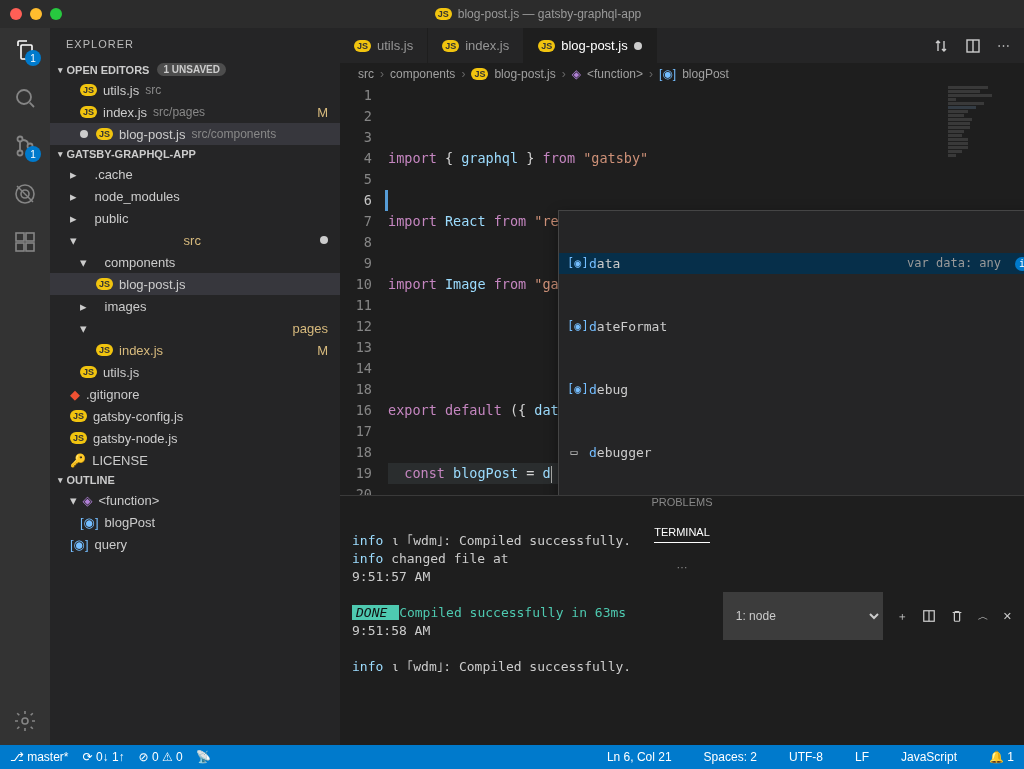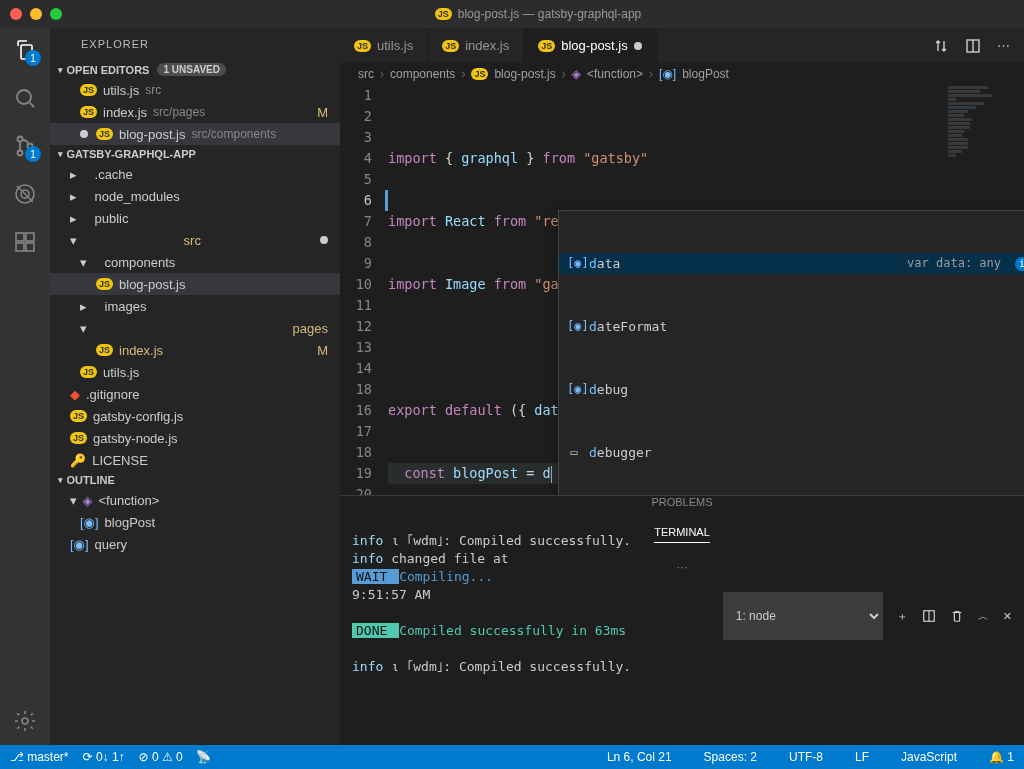--- a/index.html
+++ b/index.html
@@ -26,21 +26,21 @@
   width: 50px; background: #333333;
   display: flex; flex-direction: column; align-items: center; padding-top: 8px; gap: 20px;
 }
 .activitybar .aicon { width: 28px; height: 28px; position: relative; display: flex; align-items: center; justify-content: center; color: #858585; }
 .activitybar .aicon.active { color: #fff; }
 .activitybar .badge { position: absolute; bottom: -2px; right: -2px; background: #007acc; color: #fff; border-radius: 50%; font-size: 10px; width: 16px; height: 16px; display: flex; align-items: center; justify-content: center; }
 .activitybar .spacer { flex: 1; }
 .sidebar {
   width: 290px; background: #252526; display: flex; flex-direction: column; color: #ccc;
 }
-.sidebar-title { padding: 10px 16px; font-size: 11px; letter-spacing: 1px; color: #bbbbbb; margin-left: 15px; }
+.sidebar-title { padding: 10px 16px; font-size: 11px; letter-spacing: 1px; color: #bbbbbb; }
 .section-header { padding: 3px 8px; font-size: 11px; font-weight: 700; display: flex; align-items: center; gap: 4px; cursor: pointer; }
 .section-header .chev { font-size: 9px; }
 .badge-unsaved { background: #4d4d4d; padding: 1px 6px; border-radius: 8px; font-size: 10px; margin-left: 4px; }
 .tree { font-size: 13px; }
 .tree .row { display: flex; align-items: center; gap: 6px; padding: 2px 0 2px 20px; height: 22px; cursor: pointer; }
 .tree .row.ind1 { padding-left: 30px; }
 .tree .row.ind2 { padding-left: 46px; }
 .tree .row.sel { background: #37373d; }
 .tree .row .mod { margin-left: auto; margin-right: 12px; color: #d7ba7d; }
 .tree .row .dot { margin-left: auto; margin-right: 12px; width: 8px; height: 8px; border-radius: 50%; background: #ccc; }
@@ -90,21 +90,21 @@
   display: flex; flex-direction: column;
 }
 .terminal-tabs { display: flex; align-items: center; height: 32px; padding: 0 12px; gap: 18px; font-size: 11px; color: #888; flex-direction: column; }
 .terminal-tabs .tt { cursor: pointer; }
 .terminal-tabs .tt.active { color: #fff; border-bottom: 1px solid #fff; padding-bottom: 4px; }
 .terminal-tabs .right { margin-left: auto; display: flex; align-items: center; gap: 14px; color: #ccc; }
 .terminal-tabs select { background: #3c3c3c; color: #ccc; border: 1px solid #3c3c3c; padding: 15px 8px; font-size: 12px; width: 160px; }
 .terminal-body { flex: 1; padding: 4px 12px; font-family: Menlo, Monaco, Consolas, monospace; font-size: 13px; line-height: 18px; color: #ccc; overflow: hidden; }
 .t-info { color: #9cdcfe; }
 .t-wait { background: #569cd6; color: #111; padding: 0 4px; }
-.t-done { background: #4ec9b0; color: #111; padding: 0 4px; }
+.t-done { background: #4ec9b0; color: #111; padding: 0 4px; font-style: italic; }
 .t-msg { color: #4ec9b0; }
 .statusbar {
   height: 24px; background: #007acc; color: #fff;
   display: flex; align-items: center; font-size: 12px; padding: 0 10px; gap: 14px;
 }
 .statusbar .right { margin-left: auto; display: flex; gap: 32px; align-items: center; }
 .outline-icon { color: #b180d7; }
 .outline-fn { color: #75beff; }
 svg { display: block; }
 </style>
@@ -435,24 +435,24 @@
                 <path d="M3 4h10M5 4v9a1 1 0 0 0 1 1h4a1 1 0 0 0 1-1V4M6 4V3h4v1"></path>
               </svg>
             </span>
           <span>︿</span>
           <span>✕</span>
         </div>
       </div>
       <div class="terminal-body">
         <div><span class="t-info">info</span><span> ι ｢wdm｣: Compiled successfully.</span></div>
         <div><span class="t-info">info</span><span> changed file at</span></div>
-        <div><span class="t-wait"> WAIT </span><span class="t-msg" style="color:#569cd6"> Compiling...</span></div>
         <div>9:51:57 AM</div>
         <div>&nbsp;</div>
         <div><span class="t-done"> DONE </span><span class="t-msg"> Compiled successfully in 63ms</span></div>
+        <div>9:51:58 AM</div>
         <div>&nbsp;</div>
         <div><span class="t-info">info</span><span> ι ｢wdm｣: Compiled successfully.</span></div>
       </div>
     </div>
   </div>
 </div>
 
 <div class="statusbar">
   <span>⎇ <span>master*</span></span>
   <span>⟳ <span>0↓ 1↑</span></span>

